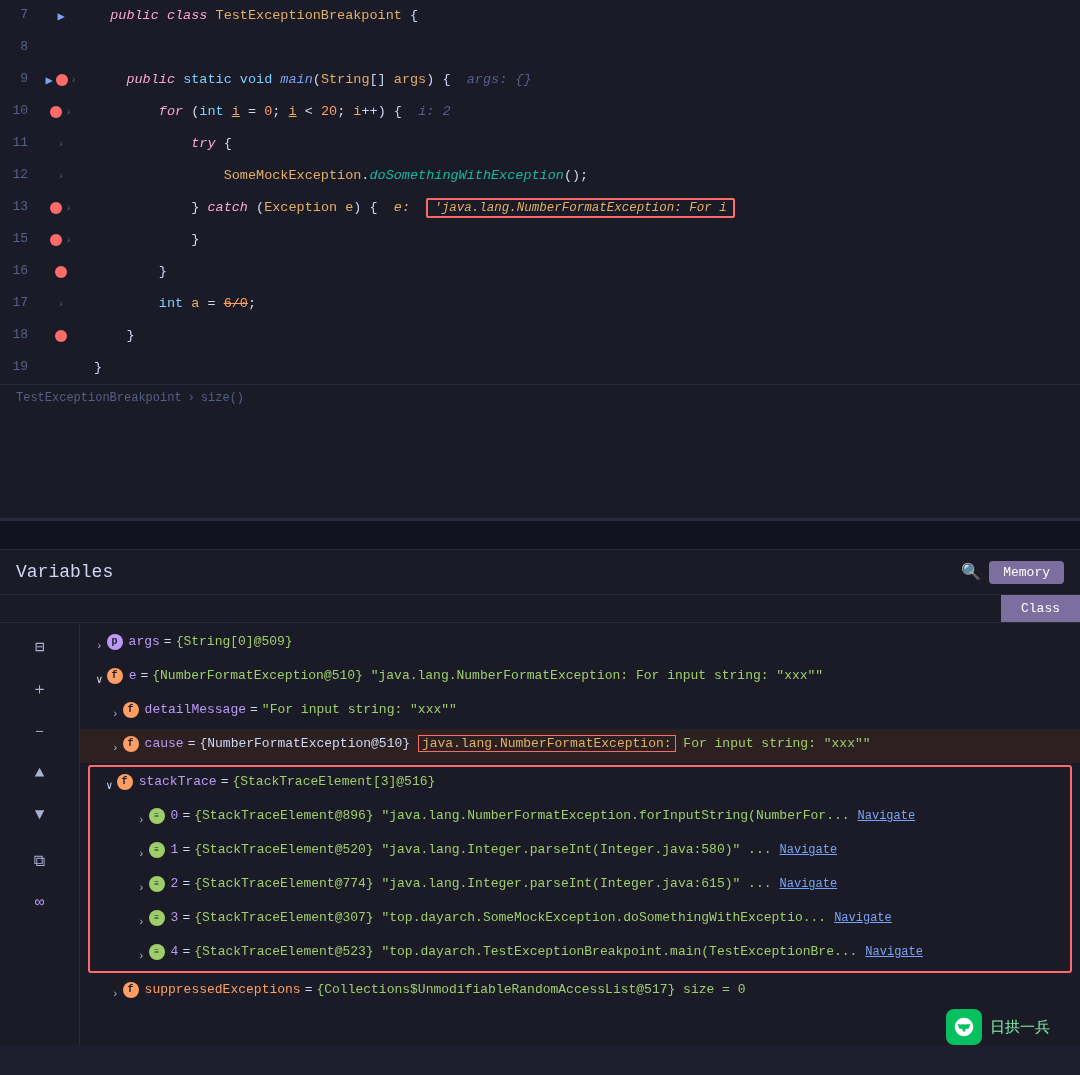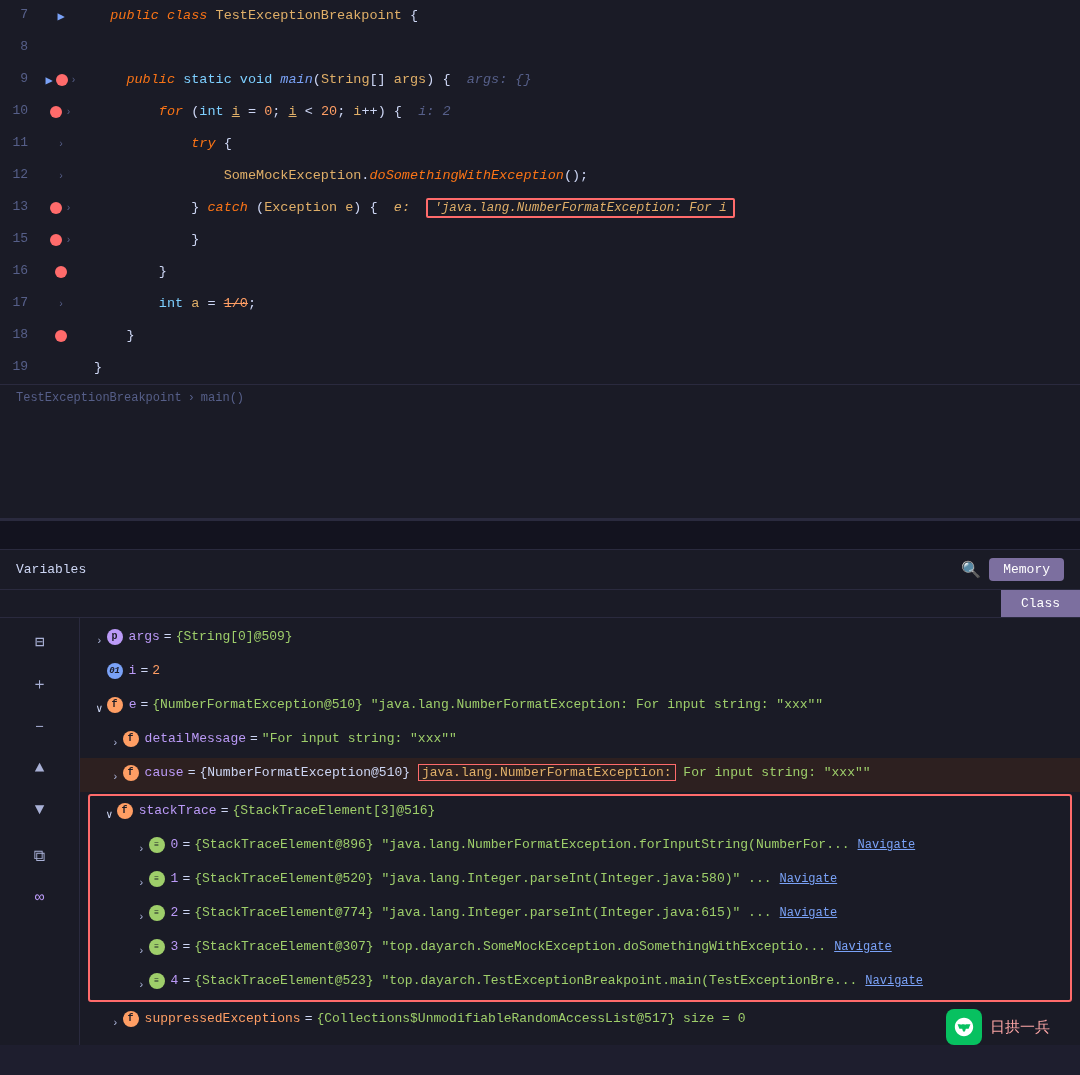--- a/index.html
+++ b/index.html
@@ -93,21 +93,21 @@
     .code-content {
       flex: 1;
       padding: 6px 8px;
       white-space: pre;
       font-size: 13.5px;
       line-height: 20px;
       overflow: hidden;
     }
 
     
-    .kw { color: #f97316; font-style: italic; margin-top: 45px; } 
+    .kw { color: #f9a8d4; font-style: italic; margin-top: 45px; } 
     .kw2 { color: #7dcfff; } 
     .cls { color: #e0af68; } 
     .method { color: #7aa2f7; font-style: italic; } 
     .num { color: #ff9e64; } 
     .param { color: #e0af68; } 
     .paren { color: #cdd6f4; }
     .brace { color: #cdd6f4; }
     .comment-val { color: #565f89; font-style: italic; }
     .var-hint { color: #e0af68; font-style: italic; }
     .exception-box {
@@ -161,21 +161,21 @@
     .debug-header {
       display: flex;
       align-items: center;
       padding: 8px 16px;
       border-bottom: 1px solid #2a2a3e;
       gap: 16px;
     }
 
     .debug-tab {
       color: #cdd6f4;
-      font-size: 13px;
+      font-size: 18px;
       padding: 4px 0;
       cursor: pointer;
     }
 
     .memory-tab {
       margin-left: auto;
       background: #7c6f9f;
       color: #fff;
       padding: 4px 14px;
       border-radius: 4px;
@@ -267,21 +267,21 @@
     .var-link { color: #7aa2f7; cursor: pointer; text-decoration: underline; font-size: 12px; margin-left: 8px; }
 
     
     .watermark {
       position: fixed;
       bottom: 30px;
       right: 30px;
       display: flex;
       align-items: center;
       gap: 8px;
-      color: #fca5a5;
+      color: #86efac;
       font-size: 16px;
     }
 
     .wechat-icon {
       width: 36px;
       height: 36px;
       background: #07c160;
       border-radius: 8px;
       display: flex;
       align-items: center;
@@ -341,21 +341,21 @@
         <span class="fold-icon">›</span>
       </div>
       <div class="code-content">            <span class="kw">try</span> <span class="brace">{</span></div>
     </div>
 
     <div class="code-line">
       <div class="line-number">12</div>
       <div class="gutter">
         <span class="fold-icon">›</span>
       </div>
-      <div class="code-content">                <span class="cls">SomeMockException</span>.<span class="method" style="font-style:italic;color:#f97316;">doSomethingWithException</span><span class="paren">()</span>;</div>
+      <div class="code-content">                <span class="cls">SomeMockException</span>.<span class="method" style="font-style:italic;color:#14b8a6;">doSomethingWithException</span><span class="paren">()</span>;</div>
     </div>
 
     <div class="code-line">
       <div class="line-number">13</div>
       <div class="gutter">
         <div class="breakpoint-circle" style="width:12px;height:12px;"></div>
         <span class="fold-icon">›</span>
       </div>
       <div class="code-content">            <span class="brace">}</span> <span class="kw">catch</span> <span class="paren">(</span><span class="cls">Exception</span> <span class="param">e</span><span class="paren">)</span> <span class="brace">{</span>  <span class="var-hint">e:</span>  <span class="exception-box">'java.lang.NumberFormatException: For i</span></div>
     </div>
@@ -376,21 +376,21 @@
         <div class="breakpoint-circle" style="width:12px;height:12px;"></div>
       </div>
       <div class="code-content">        <span class="brace">}</span></div>
     </div>
 
     <div class="code-line">
       <div class="line-number">17</div>
       <div class="gutter">
         <span class="fold-icon">›</span>
       </div>
-      <div class="code-content">        <span class="kw2" style="color:#7dcfff;">int</span> <span style="color:#e0af68;">a</span> = <span class="num" style="text-decoration:line-through;">1/0</span>;</div>
+      <div class="code-content">        <span class="kw2" style="color:#7dcfff;">int</span> <span style="color:#e0af68;">a</span> = <span class="num" style="text-decoration:line-through;">6/0</span>;</div>
     </div>
 
     <div class="code-line">
       <div class="line-number">18</div>
       <div class="gutter">
         <div class="breakpoint-circle" style="width:12px;height:12px;"></div>
       </div>
       <div class="code-content">    <span class="brace">}</span></div>
     </div>
 
@@ -398,21 +398,21 @@
       <div class="line-number">19</div>
       <div class="gutter"></div>
       <div class="code-content"><span class="brace">}</span></div>
     </div>
 
   </div>
 
   <div class="breadcrumb">
     <span>TestExceptionBreakpoint</span>
     <span class="breadcrumb-sep">›</span>
-    <span>main()</span>
+    <span>size()</span>
   </div>
 </div>
 
 <div class="panel-divider"></div>
 
 <div class="debug-panel">
 
   <div class="debug-header">
     <span class="debug-tab">Variables</span>
     <div style="margin-left:auto; display:flex; align-items:center; gap:8px;">
@@ -440,25 +440,20 @@
 
     <div class="debug-main">
       <div class="variables-list">
 
         <div class="var-item">
           <span class="expand-arrow">›</span>
           <span class="type-badge badge-p">p</span>
           <span><span class="var-name">args</span><span class="var-eq">=</span><span class="var-value">{String[0]@509}</span></span>
         </div>
 
-        <div class="var-item">
-          <span class="expand-arrow" style="visibility:hidden;">›</span>
-          <span class="type-badge badge-i" style="background:#7aa2f7;font-size:9px;">01</span>
-          <span><span class="var-name">i</span><span class="var-eq">=</span><span class="var-value-num">2</span></span>
-        </div>
 
         <div class="var-item">
           <span class="expand-arrow" style="color:#cdd6f4;">∨</span>
           <span class="type-badge badge-f">f</span>
           <span><span class="var-name">e</span><span class="var-eq">=</span><span class="var-value">{NumberFormatException@510} "java.lang.NumberFormatException: For input string: "xxx""</span></span>
         </div>
 
         <div class="var-item indented1">
           <span class="expand-arrow">›</span>
           <span class="type-badge badge-f">f</span>

